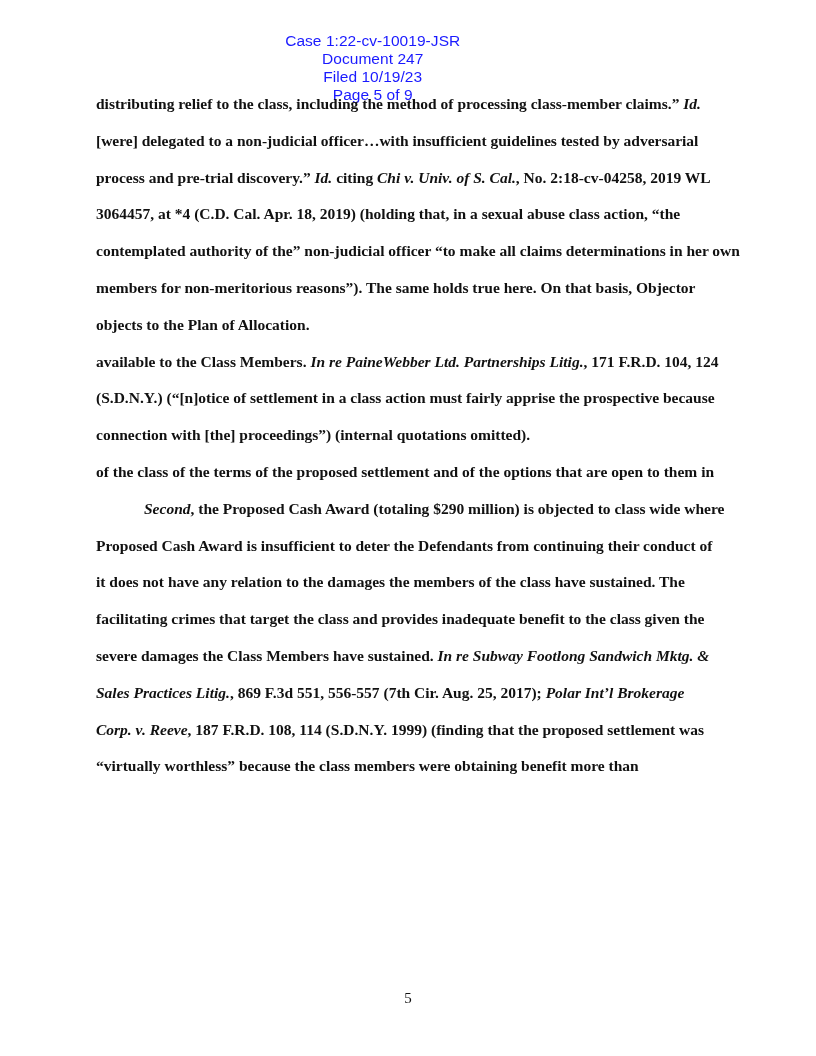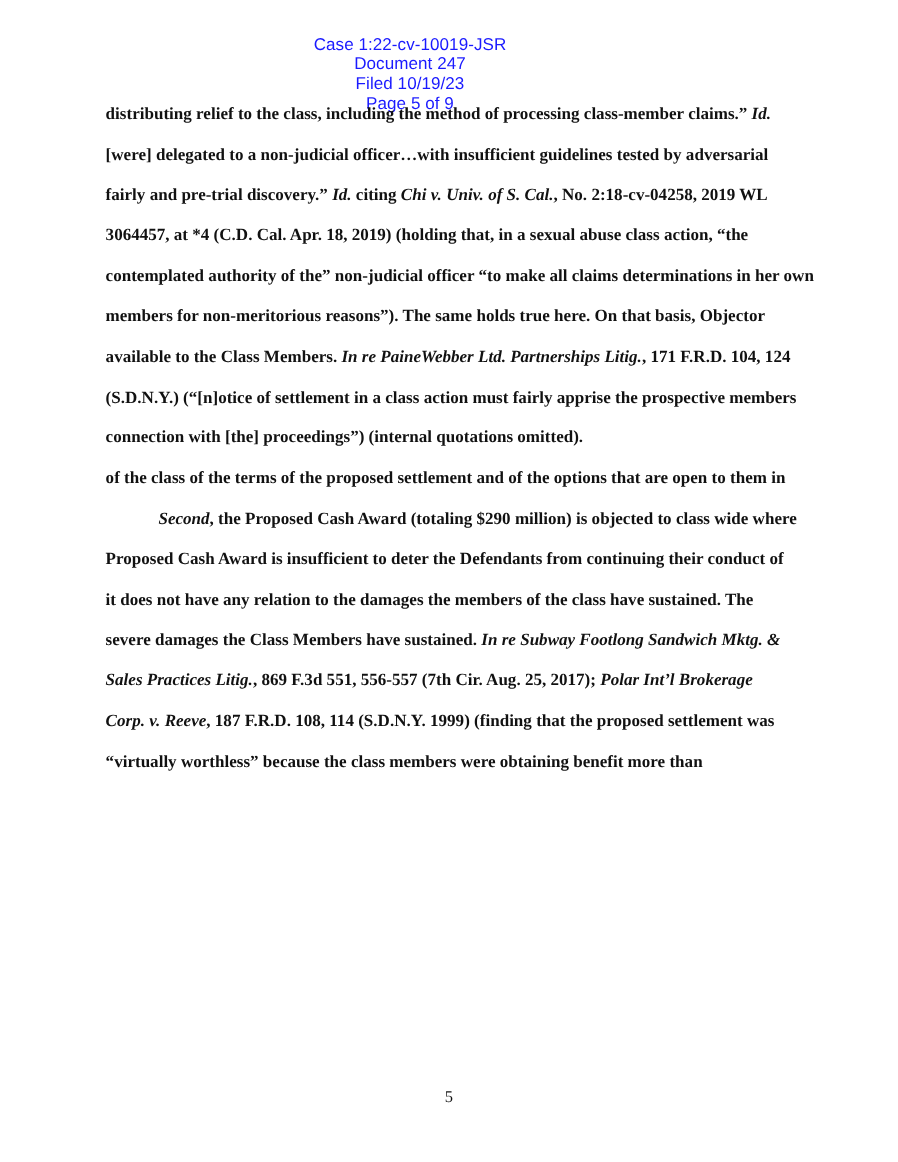--- a/index.html
+++ b/index.html
@@ -30,31 +30,33 @@
   <div class="header">
     <span>Case 1:22-cv-10019-JSR</span>
     <span>Document 247</span>
     <span>Filed 10/19/23</span>
     <span>Page 5 of 9</span>
   </div>
 
   <div class="body" id="doc-body">
       <div class="line"><span>distributing relief to the class, including the method of processing class-member claims.” </span><span class="it">Id.</span></div>
       <div class="line"><span>[were] delegated to a non-judicial officer…with insufficient guidelines tested by adversarial</span></div>
-      <div class="line"><span>fairly and pre-trial discovery.” </span><span class="it">Id.</span><span> citing </span><span class="it">Chi v. Univ. of S. Cal.</span><span>, No. 2:18-cv-04258, 2019 WL</span></div>
+      <div class="line"><span>process and pre-trial discovery.” </span><span class="it">Id.</span><span> citing </span><span class="it">Chi v. Univ. of S. Cal.</span><span>, No. 2:18-cv-04258, 2019 WL</span></div>
       <div class="line"><span>3064457, at *4 (C.D. Cal. Apr. 18, 2019) (holding that, in a sexual abuse class action, “the</span></div>
       <div class="line"><span>contemplated authority of the” non-judicial officer “to make all claims determinations in her own</span></div>
       <div class="line"><span>members for non-meritorious reasons”). The same holds true here. On that basis, Objector</span></div>
+      <div class="line"><span>objects to the Plan of Allocation.</span></div>
       <div class="line"><span>available to the Class Members. </span><span class="it">In re PaineWebber Ltd. Partnerships Litig.</span><span>, 171 F.R.D. 104, 124</span></div>
-      <div class="line"><span>(S.D.N.Y.) (“[n]otice of settlement in a class action must fairly apprise the prospective members</span></div>
+      <div class="line"><span>(S.D.N.Y.) (“[n]otice of settlement in a class action must fairly apprise the prospective because</span></div>
       <div class="line"><span>connection with [the] proceedings”) (internal quotations omitted).</span></div>
       <div class="line"><span>of the class of the terms of the proposed settlement and of the options that are open to them in</span></div>
       <div class="line indent"><span class="it">Second</span><span>, the Proposed Cash Award (totaling $290 million) is objected to class wide where</span></div>
       <div class="line"><span>Proposed Cash Award is insufficient to deter the Defendants from continuing their conduct of</span></div>
       <div class="line"><span>it does not have any relation to the damages the members of the class have sustained. The</span></div>
+      <div class="line"><span>facilitating crimes that target the class and provides inadequate benefit to the class given the</span></div>
       <div class="line"><span>severe damages the Class Members have sustained. </span><span class="it">In re Subway Footlong Sandwich Mktg. &amp;</span></div>
       <div class="line"><span class="it">Sales Practices Litig.</span><span>, 869 F.3d 551, 556-557 (7th Cir. Aug. 25, 2017); </span><span class="it">Polar Int’l Brokerage</span></div>
       <div class="line"><span class="it">Corp. v. Reeve</span><span>, 187 F.R.D. 108, 114 (S.D.N.Y. 1999) (finding that the proposed settlement was</span></div>
       <div class="line"><span>“virtually worthless” because the class members were obtaining benefit more than</span></div>
     </div>
 
   <div class="pagenum">5</div>
 </div>
 
 </body></html>

